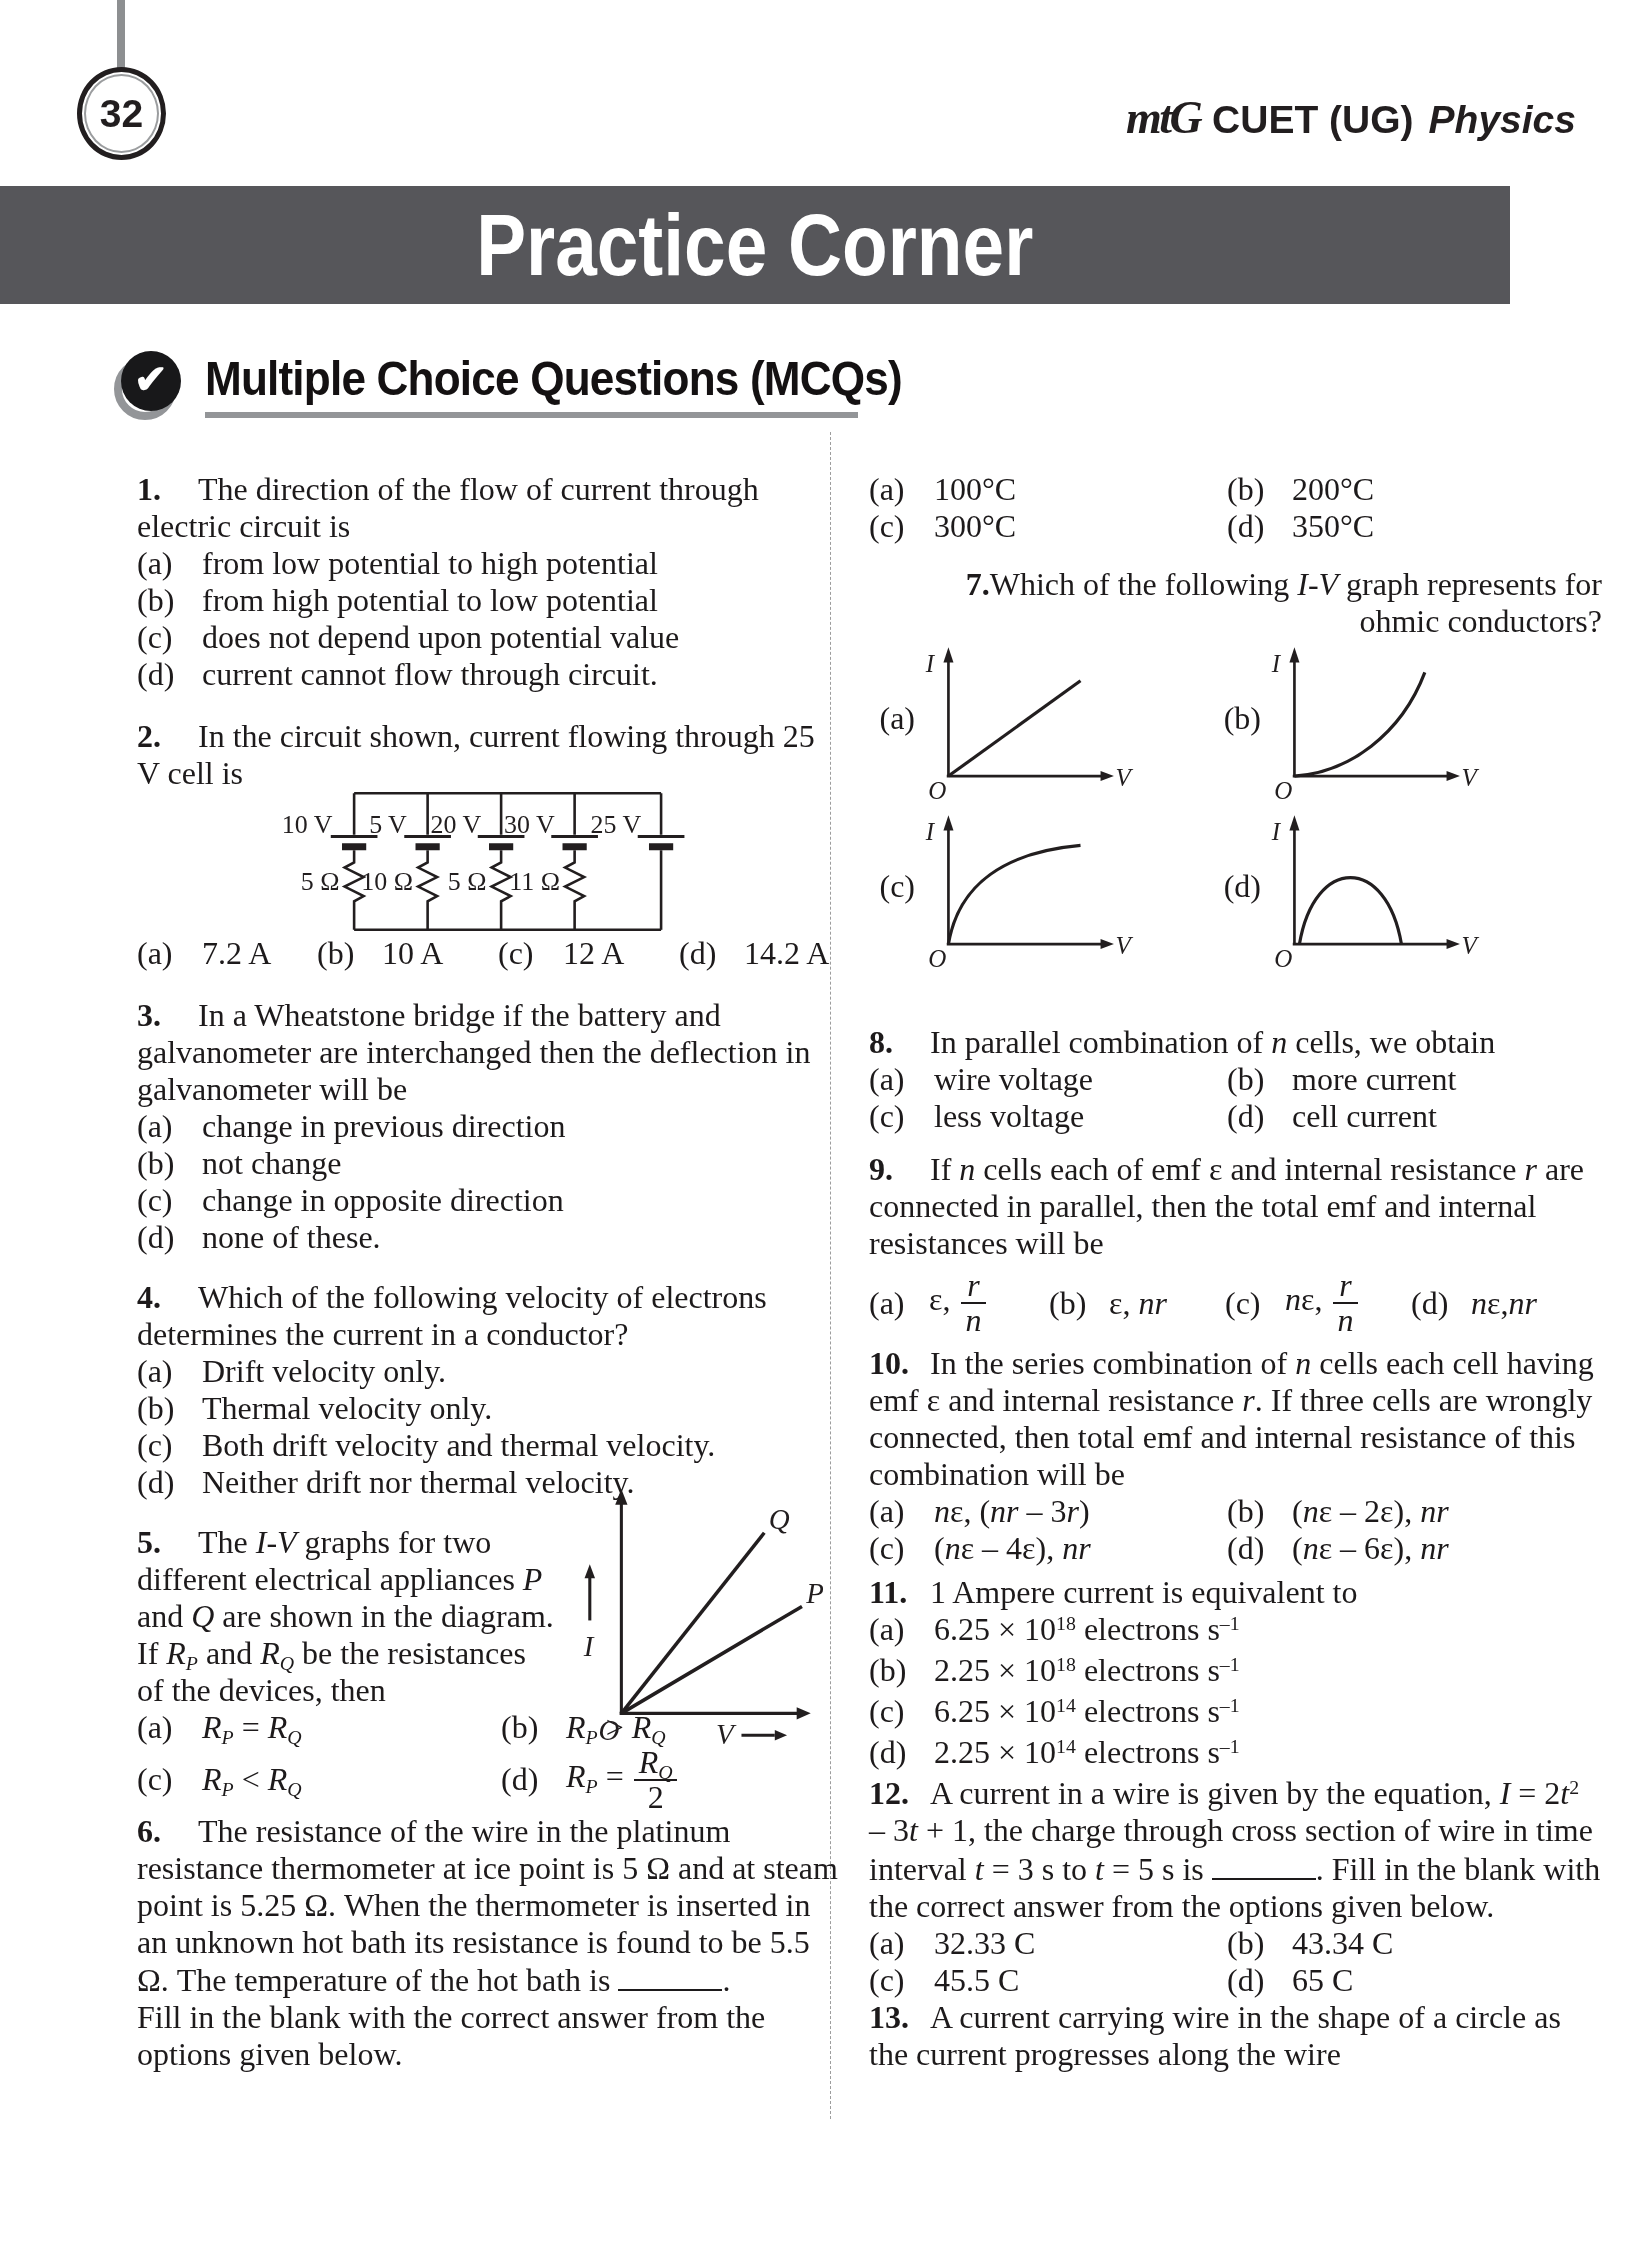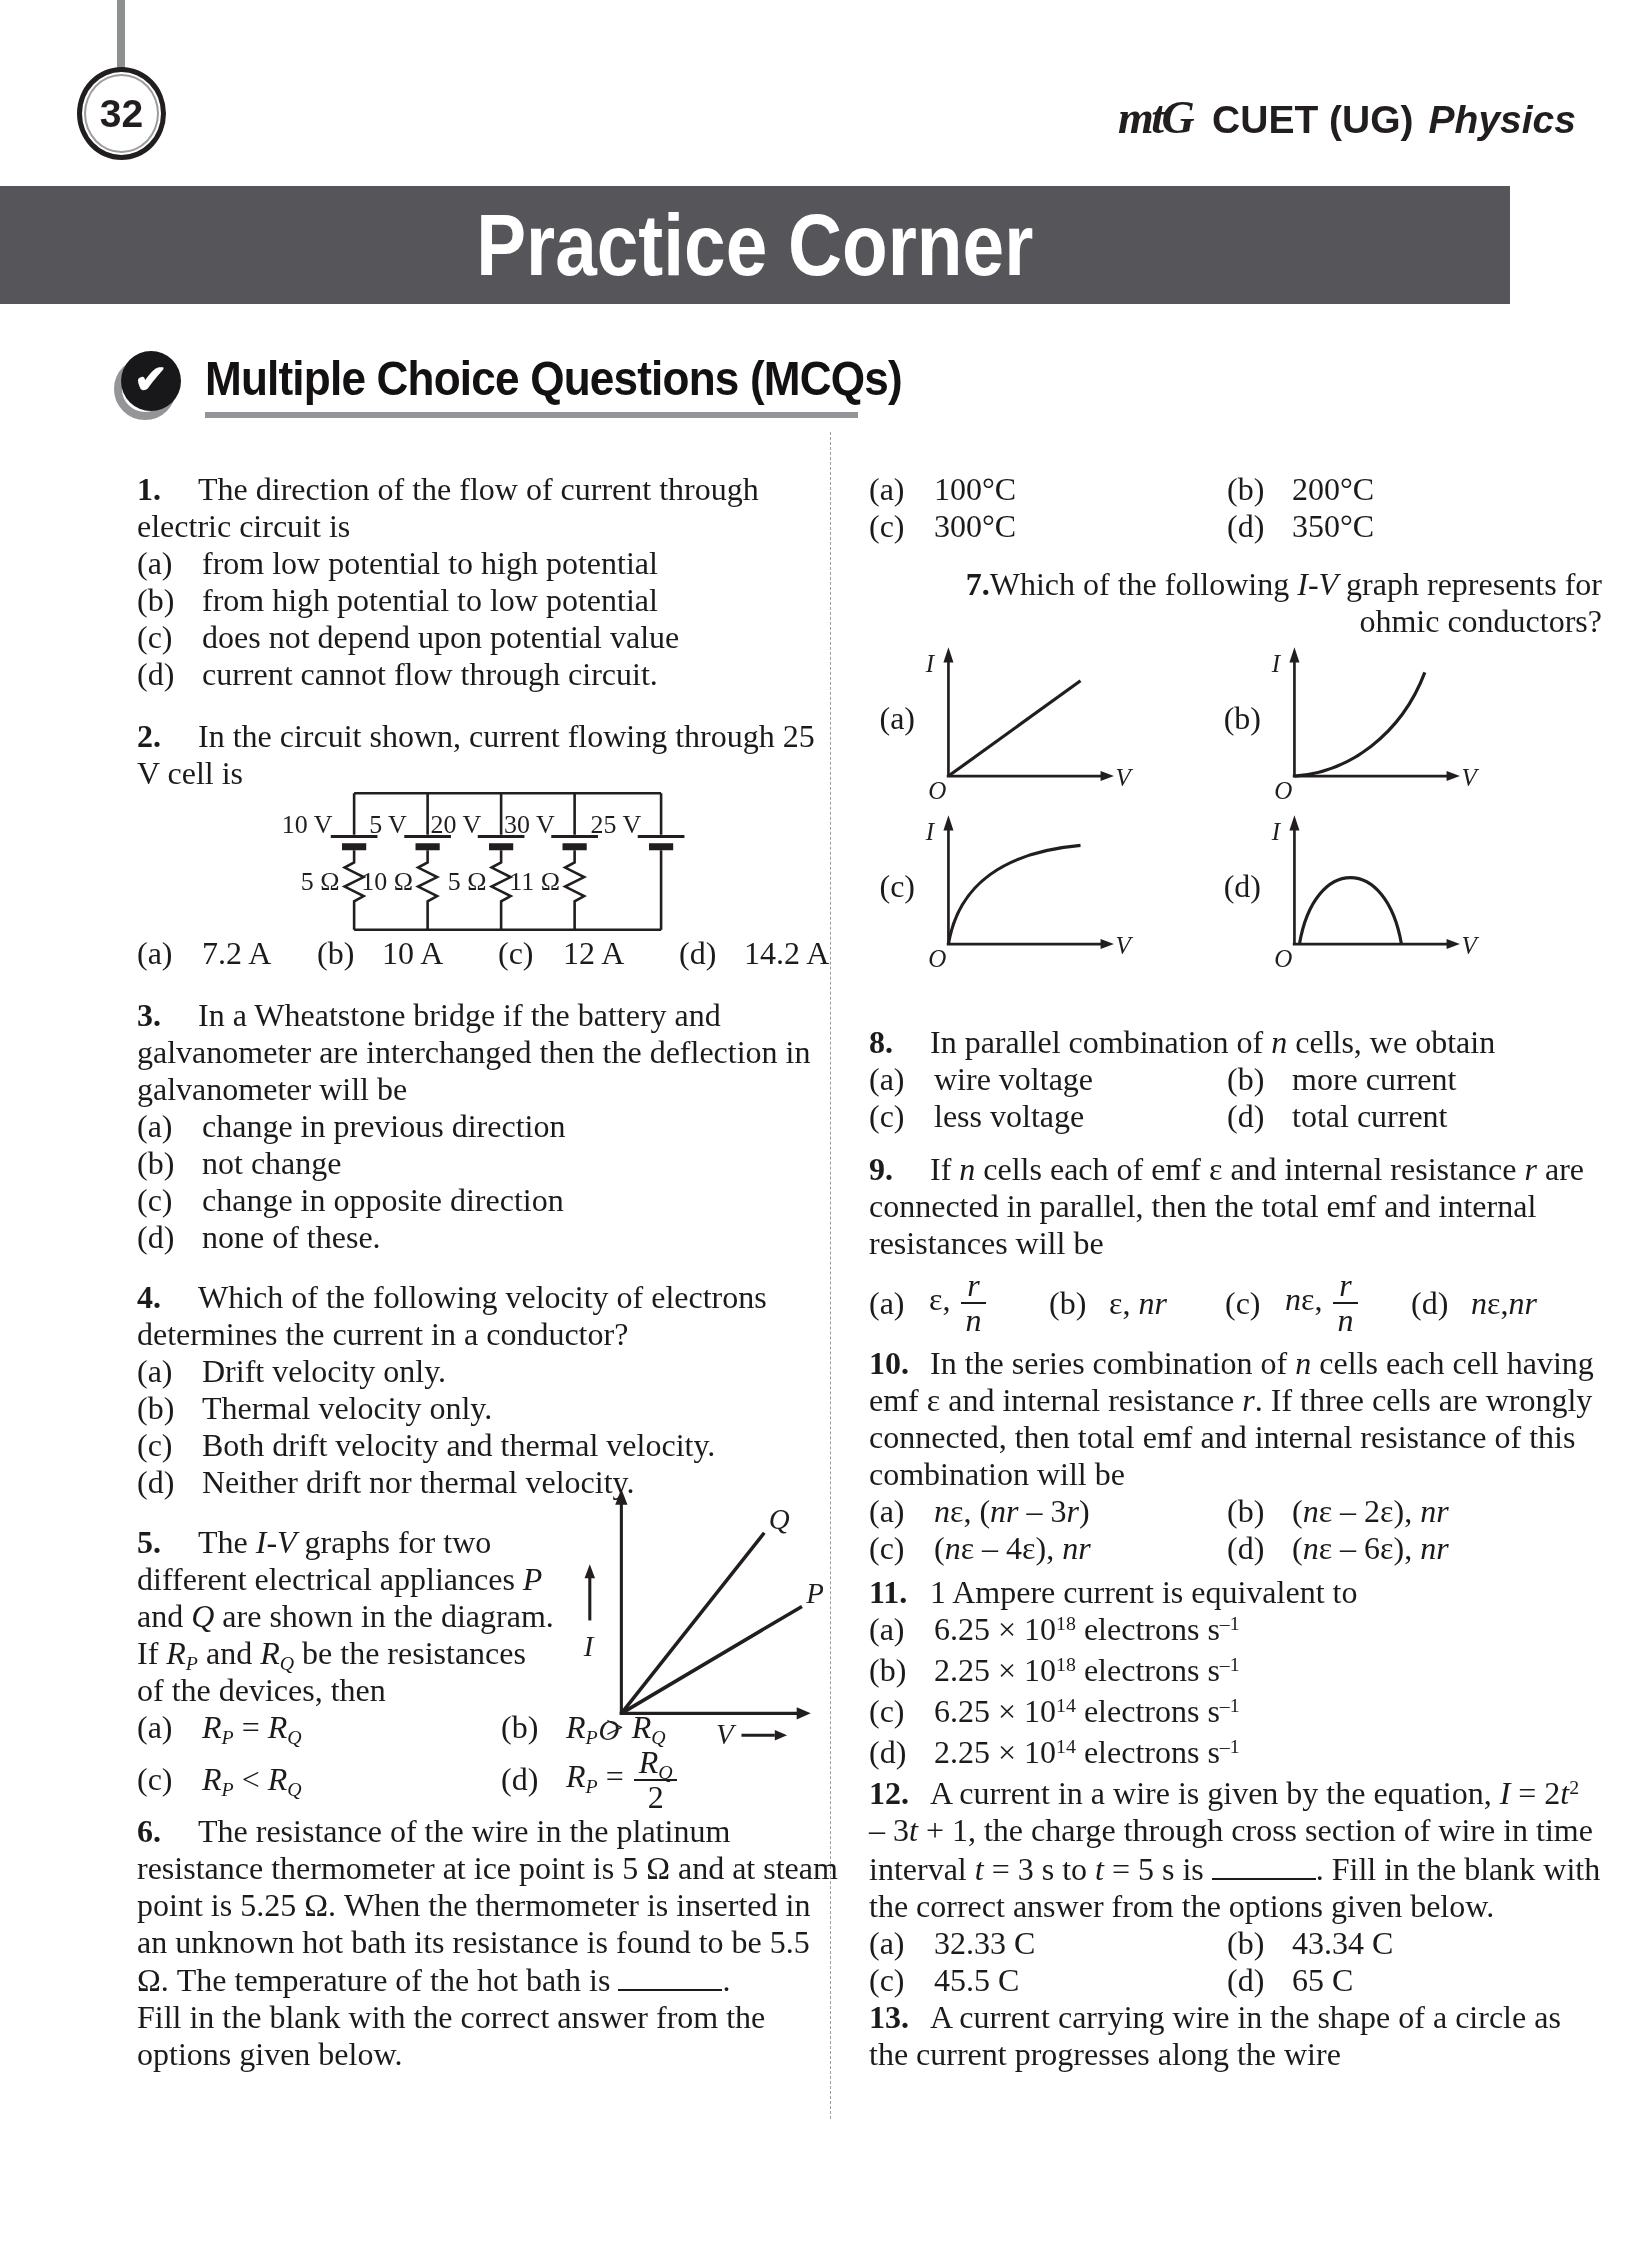--- a/index.html
+++ b/index.html
@@ -7,21 +7,21 @@
         font-family:"Liberation Serif",serif;font-size:32px;line-height:37px;color:#1d1a1b;}
 
   
   .pg-line{position:absolute;left:117px;top:0;width:8px;height:75px;background:#8d8f91;}
   .pg-badge{position:absolute;left:77px;top:67px;width:79px;height:83px;border:5.3px solid #221e1f;
             border-radius:50%;display:flex;align-items:center;justify-content:center;background:#fff;}
   .pg-badge::before{content:"";position:absolute;inset:1.8px;border:2.6px solid #9b9d9f;border-radius:50%;}
   .pg-num{font:700 39px "Liberation Sans",sans-serif;color:#221e1f;position:relative;}
   .brand{position:absolute;top:91px;right:74px;white-space:nowrap;color:#221e1f;}
   .brand-mtg{font:italic 700 46px "Liberation Serif",serif;letter-spacing:-2.6px;}
-  .brand-series{font:700 39px "Liberation Sans",sans-serif;margin-left:12px;}
+  .brand-series{font:700 39px "Liberation Sans",sans-serif;margin-left:4px;}
   .brand-subject{font:italic 700 39px "Liberation Sans",sans-serif;margin-left:7px;}
 
   
   .banner{position:absolute;left:0;top:186px;width:1510px;height:118px;background:#56565a;
           display:flex;align-items:center;justify-content:center;}
   .banner-text{font:700 88px "Liberation Sans",sans-serif;color:#ffffff;transform:scaleX(.85);white-space:nowrap;}
 
   
   .mcq-head{position:absolute;left:112px;top:351px;display:flex;align-items:flex-start;}
   .mcq-icon{position:relative;width:75px;height:74px;flex:0 0 auto;}
@@ -399,21 +399,21 @@
             <span>more current</span>
           </div>
       </div>
       <div class="optrow2r">
         <div class="opt">
             <span class="optl">(c)</span>
             <span>less voltage</span>
           </div>
         <div class="opt">
             <span class="optl">(d)</span>
-            <span>total current</span>
+            <span>cell current</span>
           </div>
       </div>
     </div>
 
     <div class="q" style="margin-top:16px;">
       <p class="qtext"><span class="qnum">9.</span><span>If <i>n</i> cells each of emf ε and internal resistance <i>r</i> are connected in parallel, then the total emf and internal resistances will be</span></p>
       <div class="q9opts">
         <div class="q9i q9w1">
             <span class="optl">(a)</span>
             <span>ε, <span class="frac"><span class="fn"><i>r</i></span><span class="fd"><i>n</i></span></span></span>

